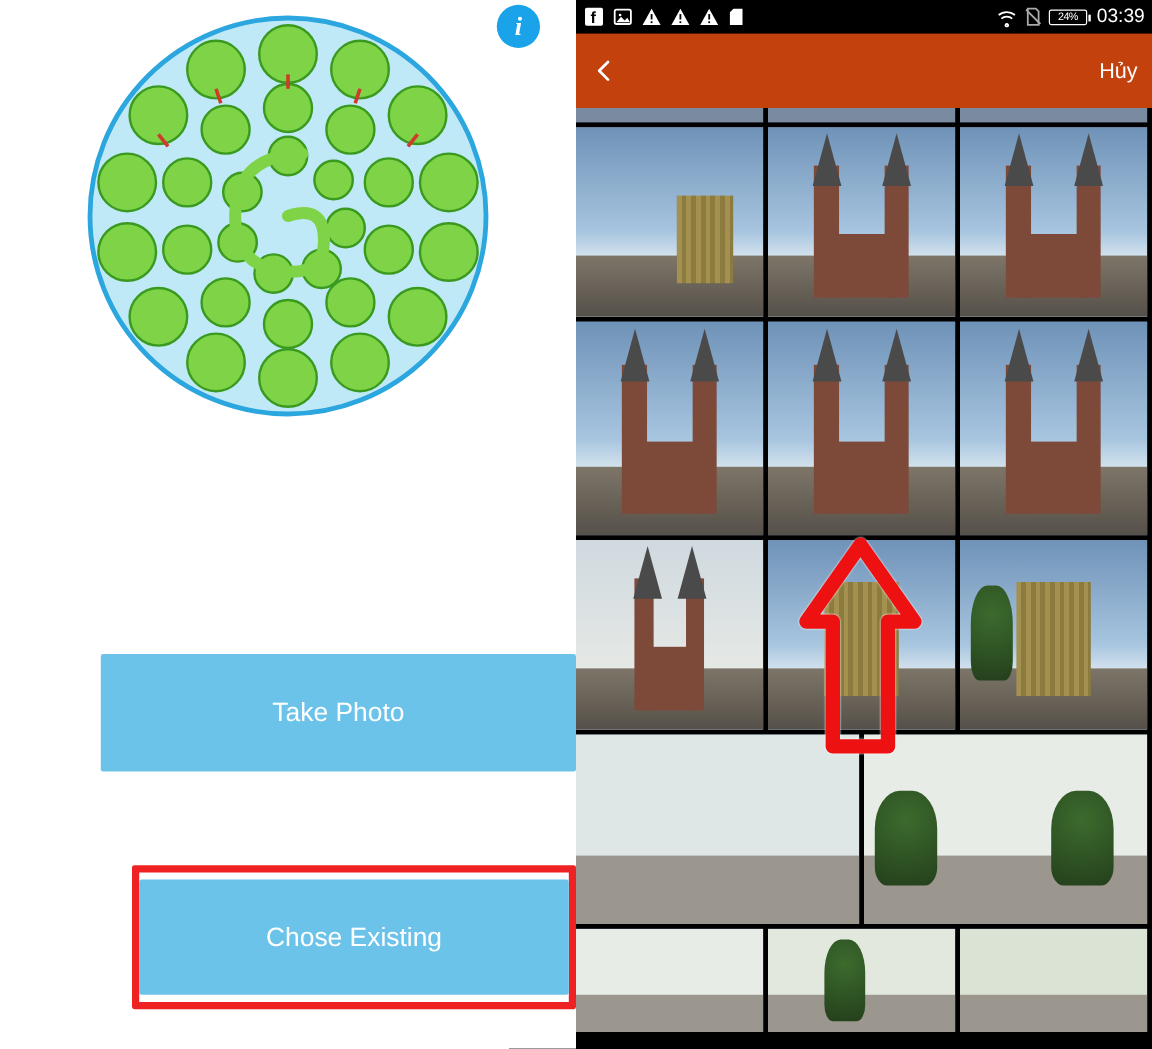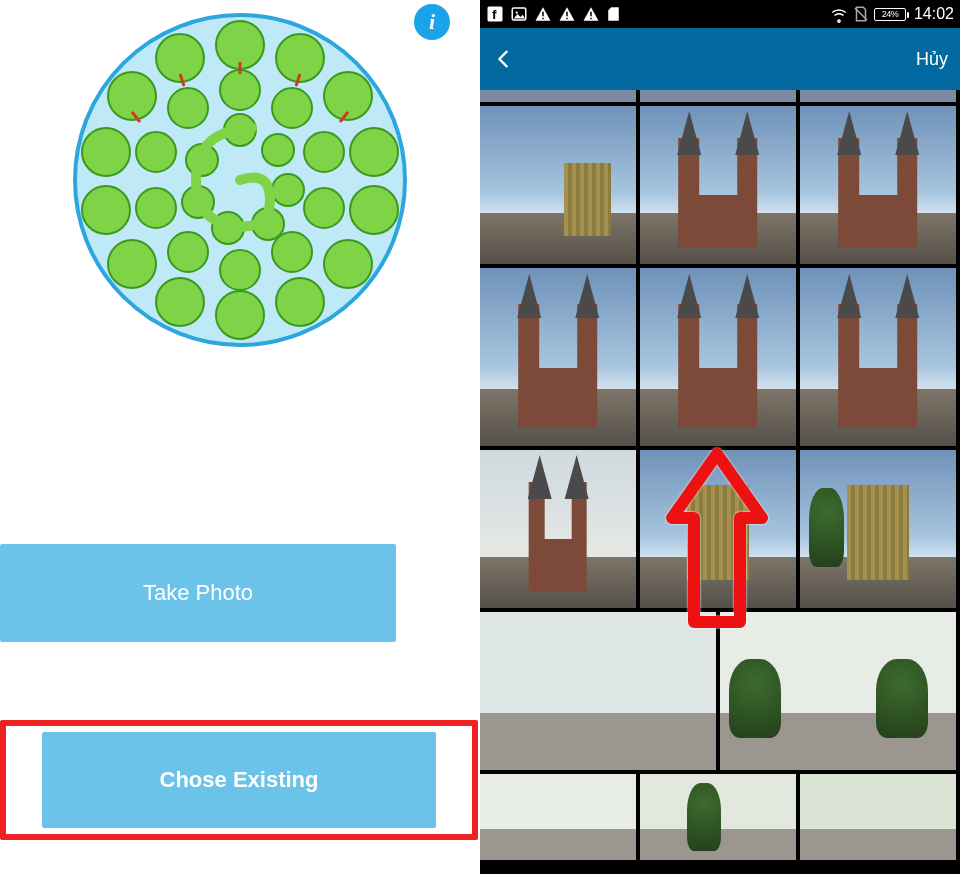--- a/index.html
+++ b/index.html
@@ -4,38 +4,38 @@
 <style>
   * { box-sizing: border-box; margin: 0; padding: 0; }
   html, body { width: 960px; height: 874px; font-family: -apple-system, Helvetica, Arial, sans-serif; overflow: hidden; }
   body { display: flex; background: #000; }
 
   
   .left-panel { width: 480px; height: 874px; background: #fff; position: relative; display: flex; flex-direction: column; align-items: center; }
   .info-badge { position: absolute; top: 4px; right: 30px; width: 36px; height: 36px; border-radius: 50%; background: #1aa3e8; color: #fff; font-weight: bold; font-size: 22px; display: flex; align-items: center; justify-content: center; font-family: 'Times New Roman', serif; font-style: italic; }
   .logo-wrap { margin-top: 10px; }
   .logo-svg { width: 340px; height: 340px; }
-  .button-stack { width: 100%; display: flex; flex-direction: column; align-items: flex-start; margin-top: 190px; }
+  .button-stack { width: 100%; display: flex; flex-direction: column; align-items: flex-end; margin-top: 190px; }
   .big-button { width: 396px; height: 98px; background: #6cc3ea; color: #fff; font-size: 22px; display: flex; align-items: center; justify-content: center; border-radius: 2px; cursor: pointer; }
   .big-button + .highlighted { margin-top: 78px; }
-  .highlighted { position: relative; width: 478px; height: 120px; border: 6px solid #e22; border-radius: 2px; display: flex; align-items: center; justify-content: center; font-weight: bold; }
+  .highlighted { position: relative; width: 370px; height: 120px; border: 6px solid #e22; border-radius: 2px; display: flex; align-items: center; justify-content: center; }
   .highlighted .big-button { width: 394px; height: 96px; }
 
   
   .right-panel { width: 480px; height: 874px; background: #000; display: flex; flex-direction: column; position: relative; }
   .status-bar { height: 28px; background: #000; color: #fff; display: flex; align-items: center; padding: 0 6px; font-size: 13px; }
   .status-left { display: flex; gap: 6px; align-items: center; }
   .status-right { margin-left: auto; display: flex; gap: 4px; align-items: center; }
   .status-icon { width: 18px; height: 18px; fill: #fff; }
   .status-warn { width: 18px; height: 18px; }
   .batt-box { border: 1.5px solid #fff; border-radius: 2px; height: 13px; width: 32px; display: flex; align-items: center; justify-content: center; font-size: 9px; letter-spacing: -0.5px; position: relative; }
   .batt-box::after { content:''; position:absolute; right:-4px; top:3px; width:2px; height:6px; background:#fff; border-radius:1px;}
   .clock { font-size: 16px; margin-left: 4px; }
 
-  .nav-bar { height: 62px; background: #0369a1; display: flex; align-items: center; color: #fff; padding: 0 12px; }
+  .nav-bar { height: 62px; background: #c2410c; display: flex; align-items: center; color: #fff; padding: 0 12px; }
   .back-chevron { width: 22px; height: 22px; }
   .nav-title { margin-left: auto; font-size: 18px; }
 
   .gallery { flex: 1; background: #000; overflow: hidden; position: relative; }
   .g-row { display: flex; gap: 4px; margin-bottom: 4px; }
   .g-row.top-sliver .cell { height: 12px; }
   .g-row.partial .cell.cellA { width: 236px; }
   .g-row.partial .cell.cellB { width: 236px; }
   .cell { width: 156px; height: 158px; background: #7a8aa0; position: relative; overflow: hidden; }
   .g-row.sq .cell { height: 158px; }
@@ -168,21 +168,21 @@
       <svg class="status-icon" viewBox="0 0 24 24">
           <path d="M12 20 a1.5 1.5 0 1 0 0.01 0 M6 14 a9 9 0 0 1 12 0 M3 10 a14 14 0 0 1 18 0" fill="none" stroke="#fff" stroke-width="2"></path>
         </svg>
       <svg class="status-icon" viewBox="0 0 24 24">
           <path d="M6 3 h9 l3 3 v15 h-12 z" fill="none" stroke="#aaa" stroke-width="2"></path>
           <line x1="4" y1="4" x2="20" y2="20" stroke="#aaa" stroke-width="2"></line>
         </svg>
       <div class="batt-box">
           <span>24%</span>
         </div>
-      <span class="clock">14:02</span>
+      <span class="clock">03:39</span>
     </div>
   </div>
 
   <div class="nav-bar">
     <svg class="back-chevron" viewBox="0 0 24 24">
         <path d="M16 4 L8 12 L16 20" fill="none" stroke="#fff" stroke-width="2.5" stroke-linecap="round" stroke-linejoin="round"></path>
       </svg>
     <span class="nav-title">Hủy</span>
   </div>
 

